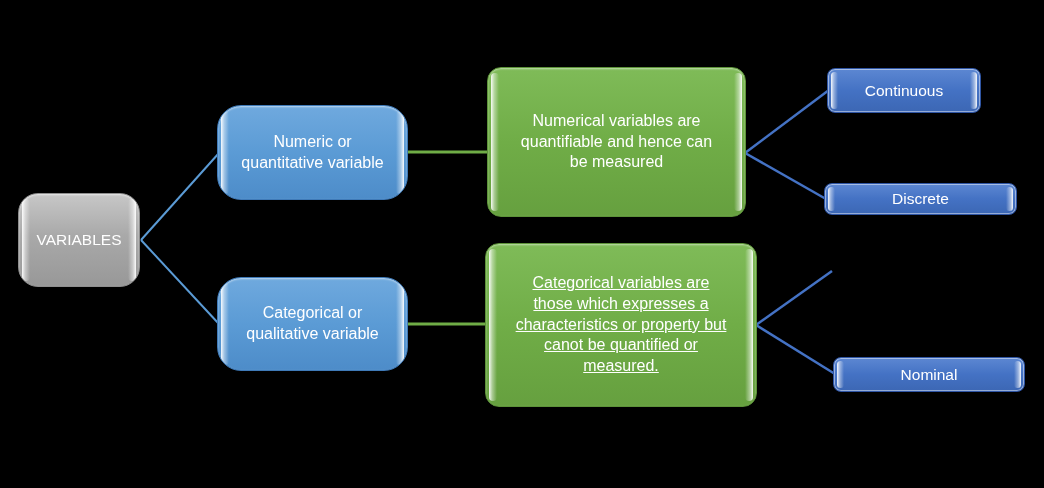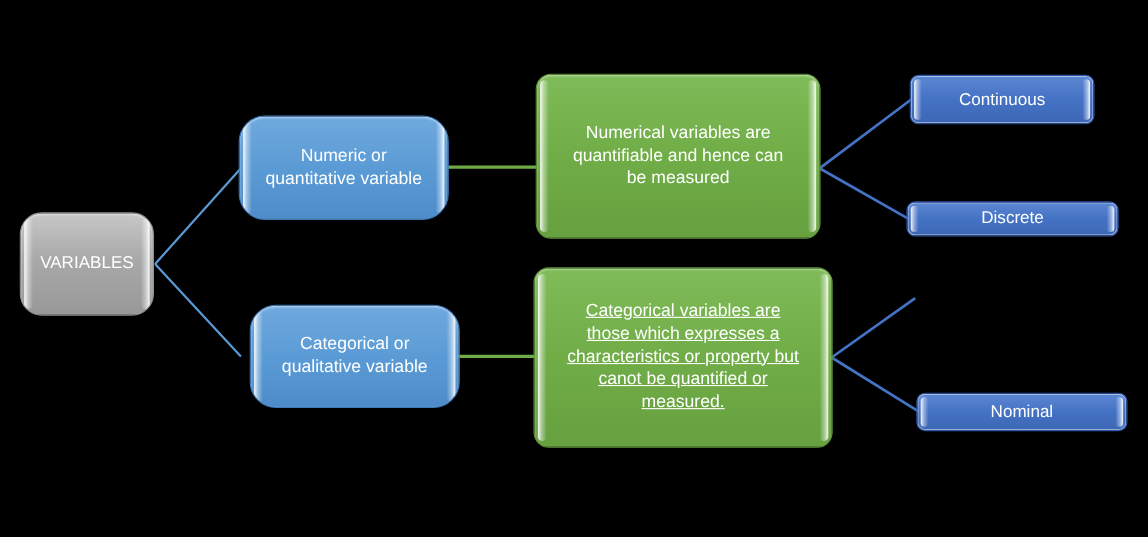--- a/index.html
+++ b/index.html
@@ -77,24 +77,24 @@
     border: 1px solid #2f55a4;
     border-radius: 8px;
     box-shadow: inset 0 0 0 1px rgba(255,255,255,0.45);
   }
 
   .label { position: relative; z-index: 2; }
 
   
   #node-root        { left: 18px;  top: 193px; width: 122px; height: 94px;  font-size: 15.5px; }
   #node-numeric     { left: 217px; top: 105px; width: 191px; height: 95px;  font-size: 16px; line-height: 1.3; }
-  #node-categorical { left: 227px; top: 277px; width: 191px; height: 94px;  font-size: 16px; line-height: 1.3; }
+  #node-categorical { left: 217px; top: 277px; width: 191px; height: 94px;  font-size: 16px; line-height: 1.3; }
   #node-numeric-desc     { left: 487px; top: 67px;  width: 259px; height: 150px; font-size: 16px; line-height: 1.3; }
   #node-categorical-desc { left: 485px; top: 243px; width: 272px; height: 164px; font-size: 16px; line-height: 1.3; text-decoration: underline; }
-  #node-continuous  { left: 827px; top: 68px;  width: 168px; height: 45px; font-size: 15.5px; }
+  #node-continuous  { left: 827px; top: 68px;  width: 154px; height: 45px; font-size: 15.5px; }
   #node-discrete    { left: 824px; top: 183px; width: 193px; height: 32px; font-size: 15.5px; }
   #node-ordinal     { left: 830px; top: 250px; width: 190px; height: 42px; font-size: 15.5px; }
   #node-nominal     { left: 833px; top: 357px; width: 192px; height: 35px; font-size: 15.5px; }
 </style>
 </head>
 <body>
 
 <div class="canvas">
 
   <svg class="connectors" viewBox="0 0 1044 488">

